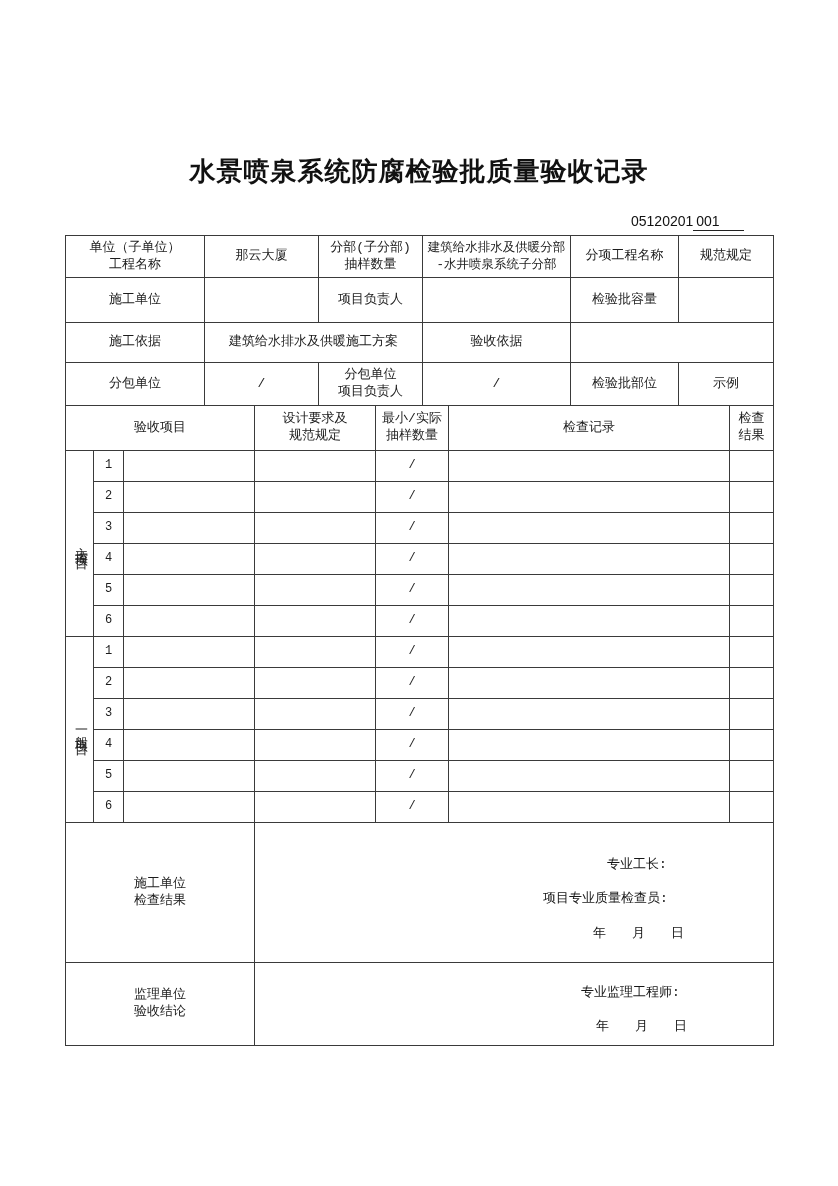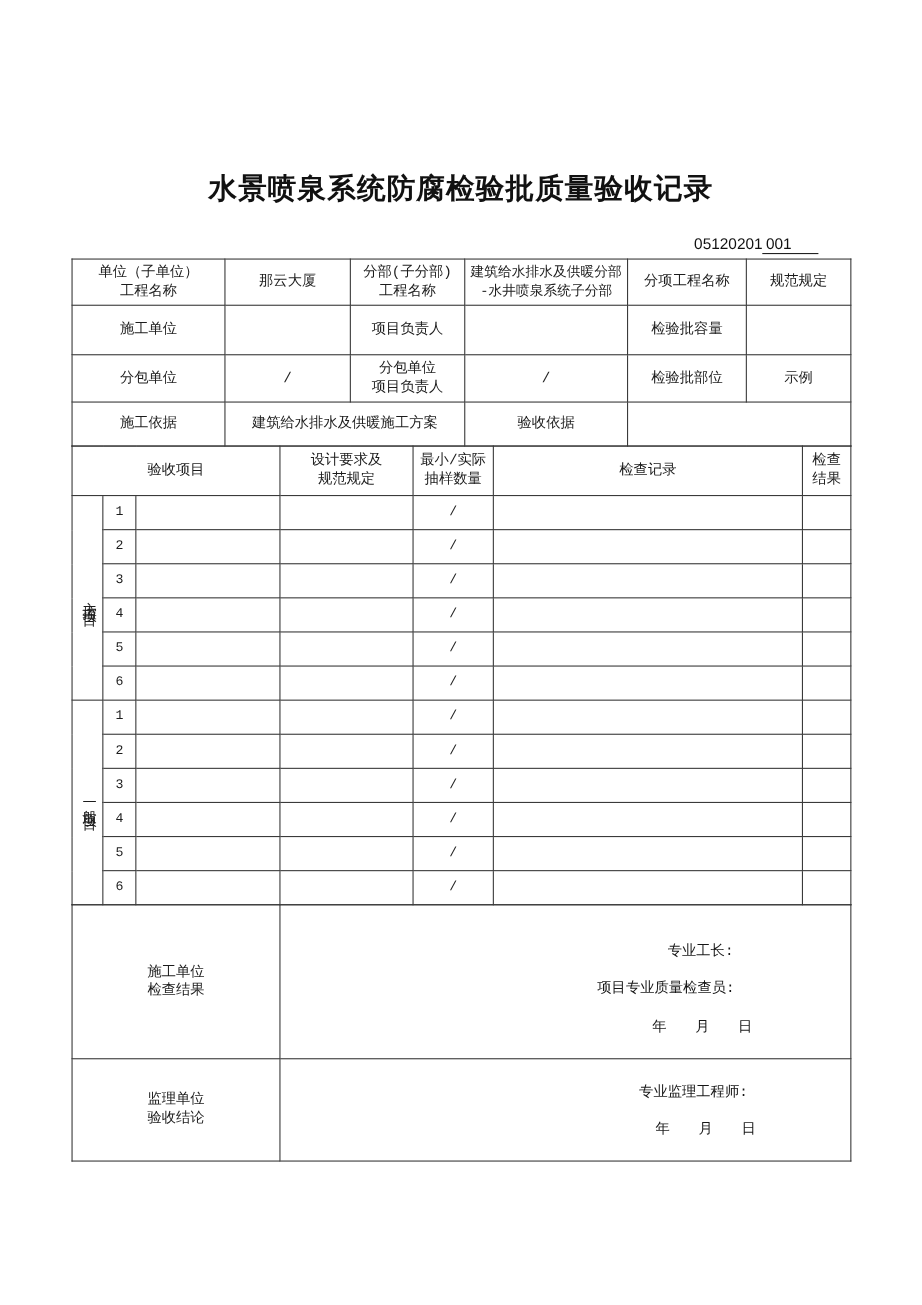--- a/index.html
+++ b/index.html
@@ -60,48 +60,48 @@
         <col style="width:148px">
           <col style="width:108px">
           <col style="width:95px">
       </colgroup>
       <tbody>
           <tr style="height:42px">
         <td>单位（子单位）
 工程名称</td>
         <td>那云大厦</td>
         <td>分部(子分部)
-工程名称</td>
+抽样数量</td>
         <td class="small">建筑给水排水及供暖分部
 -水井喷泉系统子分部</td>
         <td>分项工程名称</td>
         <td>规范规定</td>
       </tr>
       <tr style="height:45px">
         <td>施工单位</td>
         <td></td>
         <td>项目负责人</td>
         <td></td>
         <td>检验批容量</td>
         <td></td>
+      </tr>
+      <tr style="height:40px">
+        <td>施工依据</td>
+        <td colspan="2">建筑给水排水及供暖施工方案</td>
+        <td>验收依据</td>
+        <td colspan="2"></td>
       </tr>
       <tr style="height:43px">
         <td>分包单位</td>
         <td>/</td>
         <td>分包单位
 项目负责人</td>
         <td>/</td>
         <td>检验批部位</td>
         <td>示例</td>
-      </tr>
-      <tr style="height:40px">
-        <td>施工依据</td>
-        <td colspan="2">建筑给水排水及供暖施工方案</td>
-        <td>验收依据</td>
-        <td colspan="2"></td>
       </tr>
     </tbody>
       </table>
 
     <table>
       <colgroup>
         <col style="width:28px">
           <col style="width:30px">
           <col style="width:131px">
         <col style="width:121px">
@@ -231,21 +231,21 @@
       <tbody>
           <tr style="height:140px">
         <td>施工单位
 检查结果</td>
         <td class="sig-cell">
           <span class="sig-line l-foreman">专业工长:</span>
           <span class="sig-line l-inspector">项目专业质量检查员:</span>
           <span class="sig-line l-date1">年　　月　　日</span>
         </td>
       </tr>
-      <tr style="height:93px">
+      <tr style="height:83px">
         <td>监理单位
 验收结论</td>
         <td class="sig-cell">
           <span class="sig-line l-engineer">专业监理工程师:</span>
           <span class="sig-line l-date2">年　　月　　日</span>
         </td>
       </tr>
     </tbody>
       </table>
 

